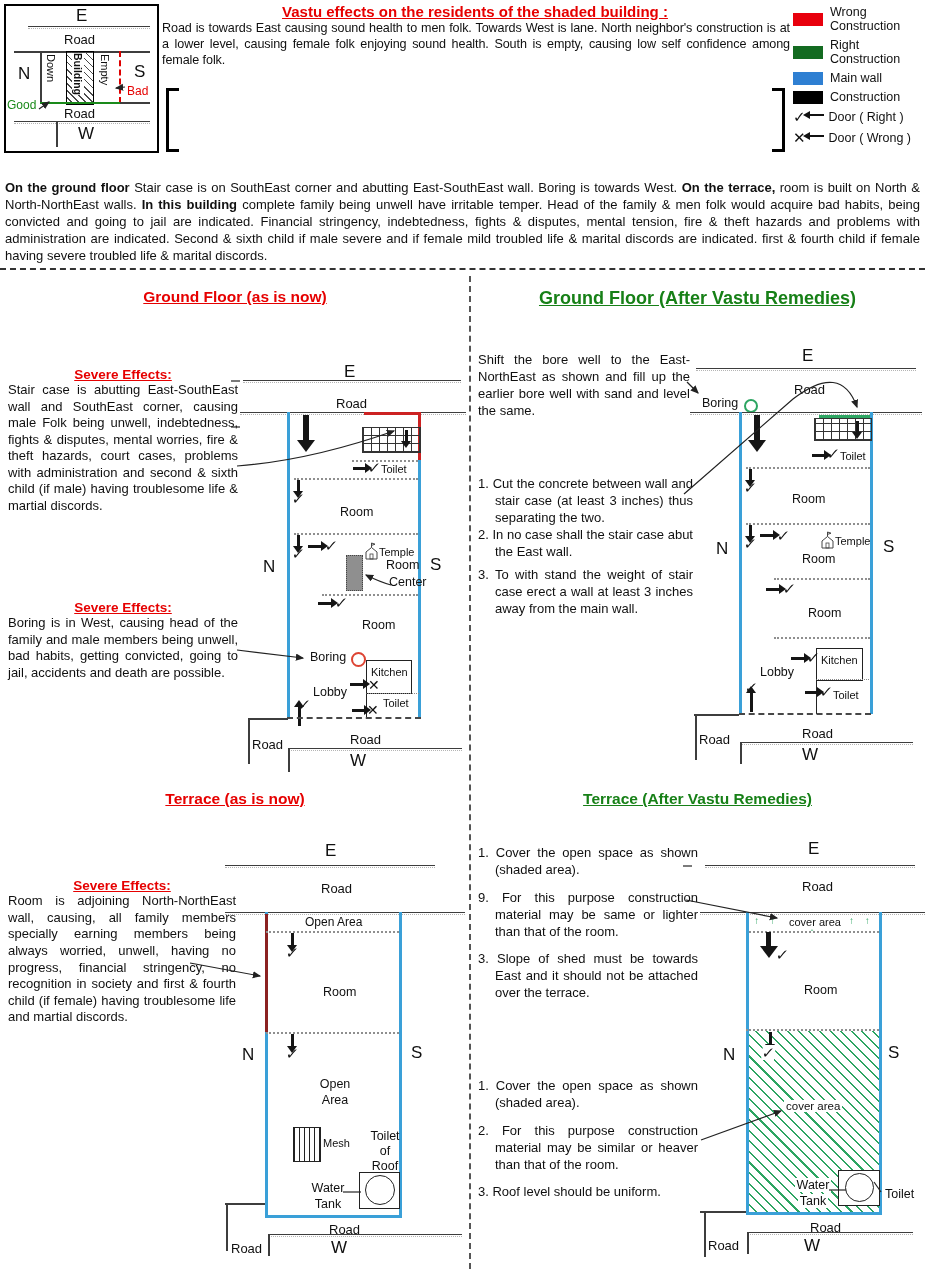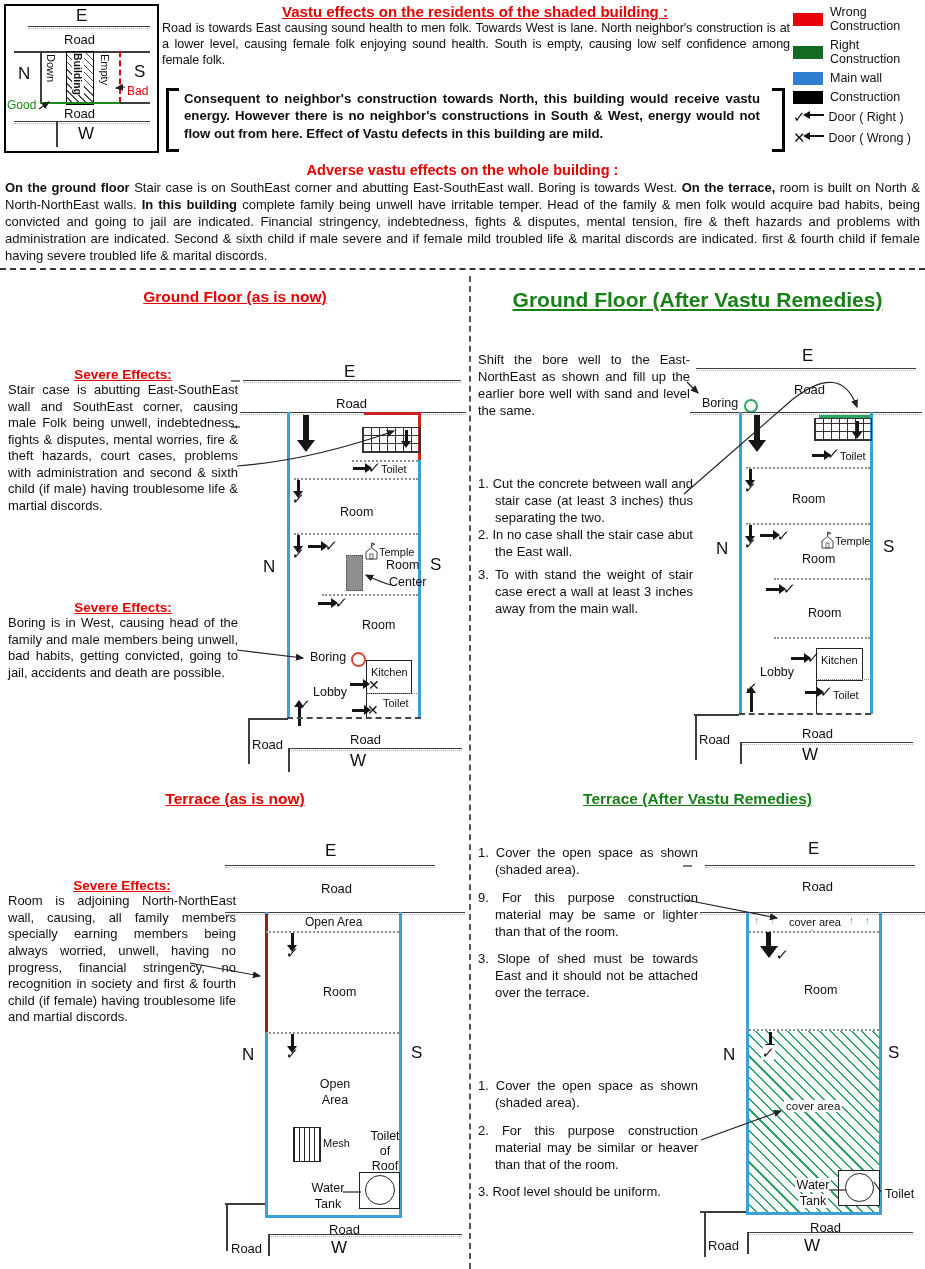--- a/index.html
+++ b/index.html
@@ -85,21 +85,20 @@
     <div class="rl" style="left:8px;top:115px;width:136px"></div>
     <div class="sl" style="left:50px;top:115px;width:1.5px;height:26px"></div>
     <span class="t compass" style="left:72px;top:118px">W</span>
   </div>
 
   <div class="t red hd ctr" style="left:160px;top:3px;width:630px;font-size:15px;white-space:normal">Vastu effects on the residents of the shaded building :</div>
   <div class="blk j" style="left:162px;top:21px;width:628px;font-size:12.6px;line-height:1.27;letter-spacing:-0.1px">Road is towards East causing sound health to men folk. Towards West is lane. North neighbor's construction is at a lower level, causing female folk enjoying sound health. South is empty, causing low self confidence among female folk.</div>
 
   <div class="brk l" style="left:166px;top:88px;height:58px"></div>
   <div class="brk r" style="left:772px;top:88px;height:58px"></div>
-  <div class="blk j bold" style="left:184px;top:90px;width:576px;font-size:13.2px;line-height:1.32">Consequent to neighbor's construction towards North, this building would receive vastu energy. However there is no neighbor's constructions in South &amp; West, energy would not flow out from here. Effect of Vastu defects in this building are mild.</div>
 
   <div class="blk" style="left:793px;top:5px;width:132px">
     <div class="legrow">
       <div class="sw" style="background:#e8000d"></div>
       <span style="width:88px">Wrong Construction</span>
     </div>
     <div class="legrow">
       <div class="sw" style="background:#136b21"></div>
       <span style="width:88px">Right Construction</span>
     </div>
@@ -116,28 +115,27 @@
         <span class="lar"></span>
       <span>Door ( Right )</span>
     </div>
     <div class="legrow" style="margin-top:6px">
       <span class="ckin">✕</span>
         <span class="lar"></span>
       <span>Door ( Wrong )</span>
     </div>
   </div>
 
-  <div class="t red ctr bold" style="left:0;top:162px;width:925px;font-size:14.5px">Adverse vastu effects on the whole building :</div>
   <div class="blk j" style="left:5px;top:180px;width:915px;font-size:13px;line-height:1.3"><b>On the ground floor</b><span> Stair case is on SouthEast corner and abutting East-SouthEast wall. Boring is towards West. </span><b>On the terrace,</b><span> room is built on North &amp; North-NorthEast walls. </span><b>In this building</b><span> complete family being unwell have irritable temper. Head of the family &amp; men folk would acquire bad habits, being convicted and going to jail are indicated. Financial stringency, indebtedness, fights &amp; disputes, mental tension, fire &amp; theft hazards and problems with administration are indicated. Second &amp; sixth child if male severe and if female mild troubled life &amp; marital discords are indicated. first &amp; fourth child if female having severe troubled life &amp; marital discords.</span></div>
 
   <div class="hdash" style="left:0;top:268px;width:925px"></div>
   <div class="vdash" style="left:469px;top:276px;height:993px"></div>
 
   <div class="t red hd ctr" style="left:0;top:288px;width:470px;font-size:15.5px">Ground Floor (as is now)</div>
-  <div class="t grn hd ctr" style="left:470px;top:288px;width:455px;font-size:21px">Ground Floor (After Vastu Remedies)</div>
+  <div class="t grn hd ctr" style="left:470px;top:288px;width:455px;font-size:18px">Ground Floor (After Vastu Remedies)</div>
   <div class="t red hd ctr" style="left:0;top:790px;width:470px;font-size:15.5px">Terrace (as is now)</div>
   <div class="t grn hd ctr" style="left:470px;top:790px;width:455px;font-size:15.5px">Terrace (After Vastu Remedies)</div>
 
   <div class="blk" style="left:8px;top:367px;width:230px">
     <div class="red hd ctr" style="font-size:13.5px">Severe Effects:</div>
     <div class="j" style="font-size:13px;line-height:1.27">Stair case is abutting East-SouthEast wall and SouthEast corner, causing male Folk being unwell, indebtedness, fights &amp; disputes, mental worries, fire &amp; theft hazards, court cases, problems with administration and second &amp; sixth child (if male) having troublesome life &amp; martial discords.</div>
   </div>
   <div class="blk" style="left:8px;top:600px;width:230px">
     <div class="red hd ctr" style="font-size:13.5px">Severe Effects:</div>
     <div class="j" style="font-size:13px;line-height:1.27">Boring is in West, causing head of the family and male members being unwell, bad habits, getting convicted, going to jail, accidents and death are possible.</div>

